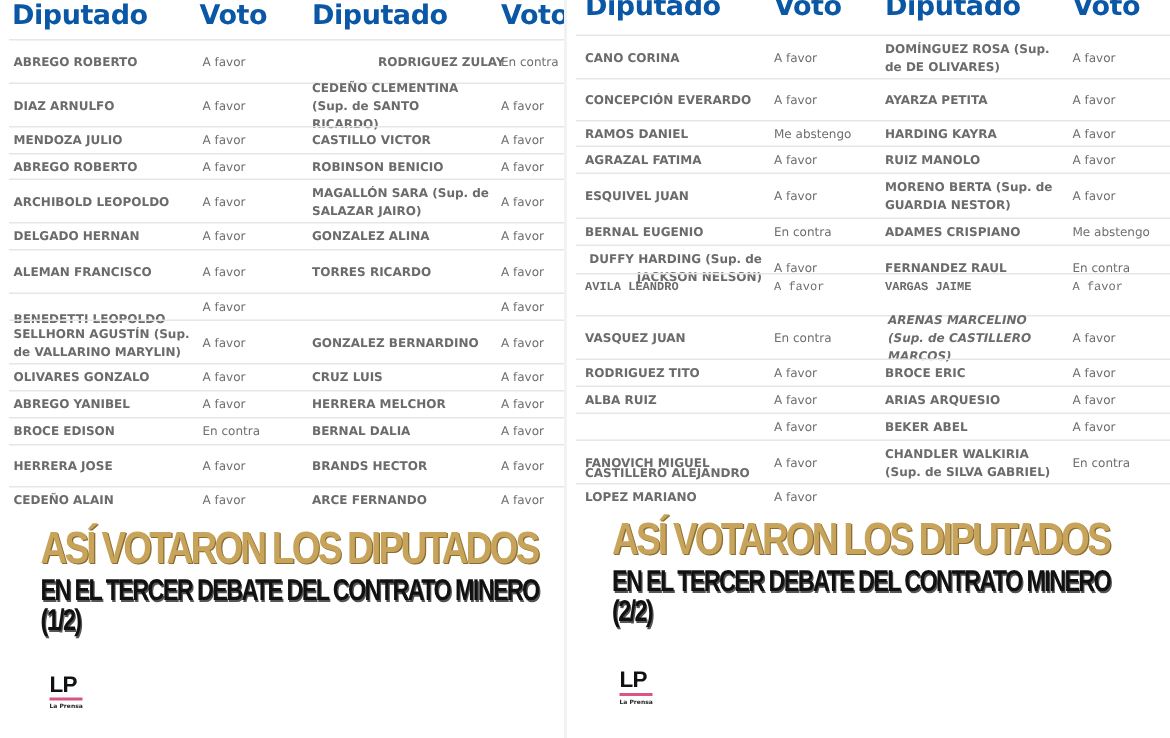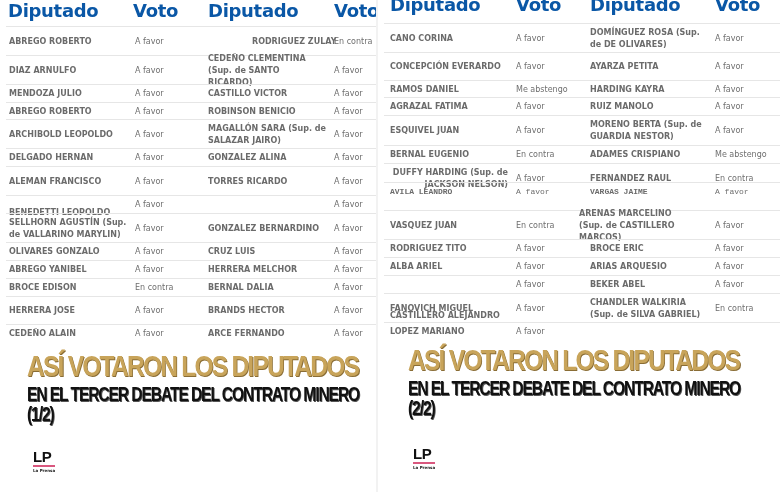--- a/index.html
+++ b/index.html
@@ -177,31 +177,31 @@
       </div>
       <div class="row" style="top: 182px; height: 17px; font-family: Liberation Mono, monospace;">
         <div class="cell" style="left: 6px; width: 118px;">AVILA LEANDRO</div>
         <div class="cell vote" style="left: 132px; width: 70px;">A favor</div>
         <div class="cell" style="left: 206px; width: 118px;">VARGAS JAIME</div>
         <div class="cell vote" style="left: 331px; width: 60px;">A favor</div>
       </div>
       <div class="row" style="top: 210px; height: 29px;">
         <div class="cell" style="left: 6px; width: 118px;">VASQUEZ JUAN</div>
         <div class="cell vote" style="left: 132px; width: 70px;">En contra</div>
-        <div class="cell" style="left: 195px; width: 118px;">ARENAS MARCELINO (Sup. de CASTILLERO MARCOS)</div>
+        <div class="cell" style="left: 208px; width: 118px; font-style: italic;">ARENAS MARCELINO (Sup. de CASTILLERO MARCOS)</div>
         <div class="cell vote" style="left: 331px; width: 60px;">A favor</div>
       </div>
       <div class="row" style="top: 239px; height: 18px;">
         <div class="cell" style="left: 6px; width: 118px;">RODRIGUEZ TITO</div>
         <div class="cell vote" style="left: 132px; width: 70px;">A favor</div>
         <div class="cell" style="left: 206px; width: 118px;">BROCE ERIC</div>
         <div class="cell vote" style="left: 331px; width: 60px;">A favor</div>
       </div>
       <div class="row" style="top: 257px; height: 18px;">
-        <div class="cell" style="left: 6px; width: 118px;">ALBA ARIEL</div>
+        <div class="cell" style="left: 6px; width: 118px;">ALBA RUIZ</div>
         <div class="cell vote" style="left: 132px; width: 70px;">A favor</div>
         <div class="cell" style="left: 206px; width: 118px;">ARIAS ARQUESIO</div>
         <div class="cell vote" style="left: 331px; width: 60px;">A favor</div>
       </div>
       <div class="row" style="top: 275px; height: 18px;">
         <div class="cell" style="left: 6px; width: 118px; margin-top: 40px;">CASTILLERO ALEJANDRO</div>
         <div class="cell vote" style="left: 132px; width: 70px;">A favor</div>
         <div class="cell" style="left: 206px; width: 118px;">BEKER ABEL</div>
         <div class="cell vote" style="left: 331px; width: 60px;">A favor</div>
       </div>

